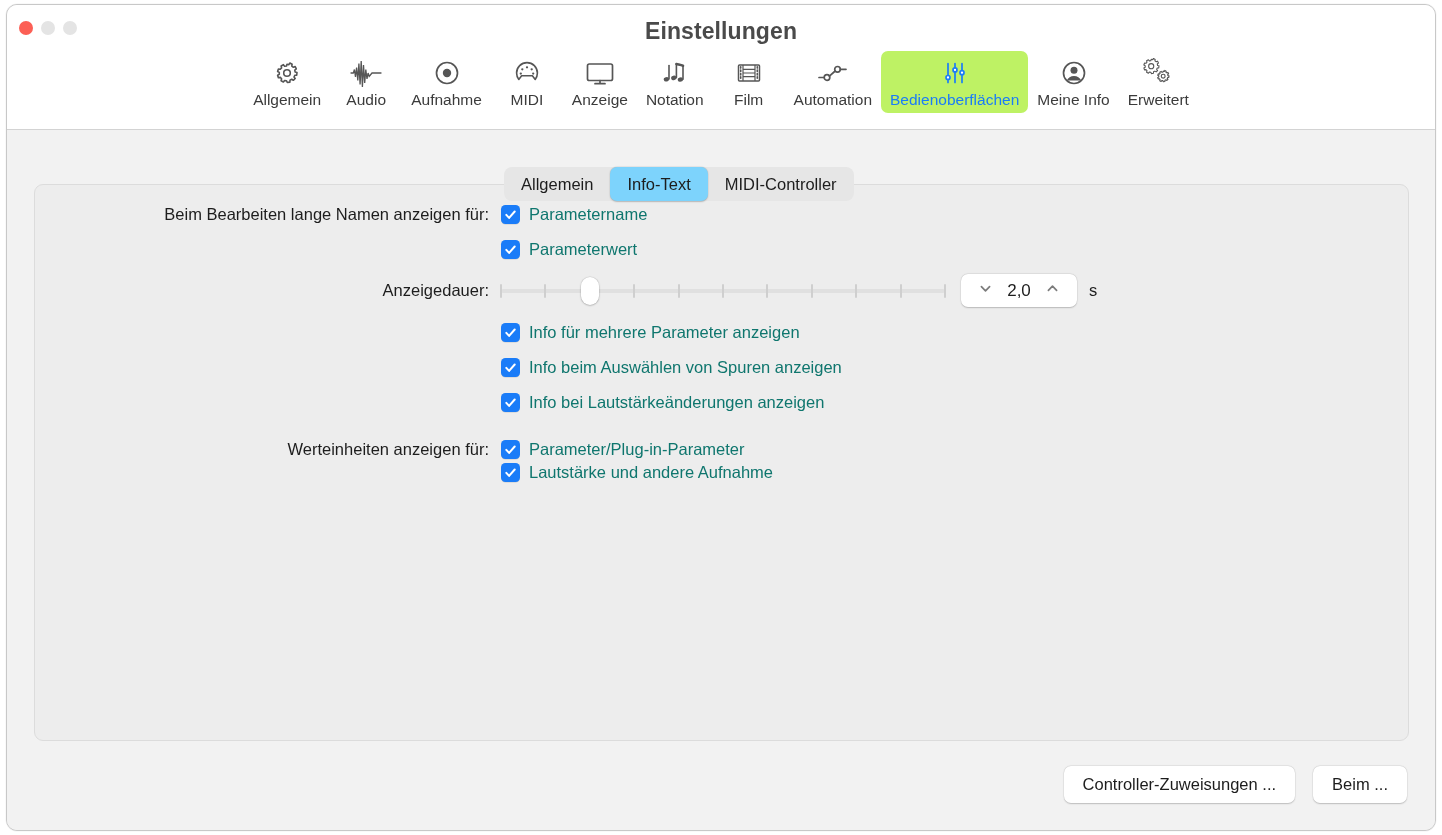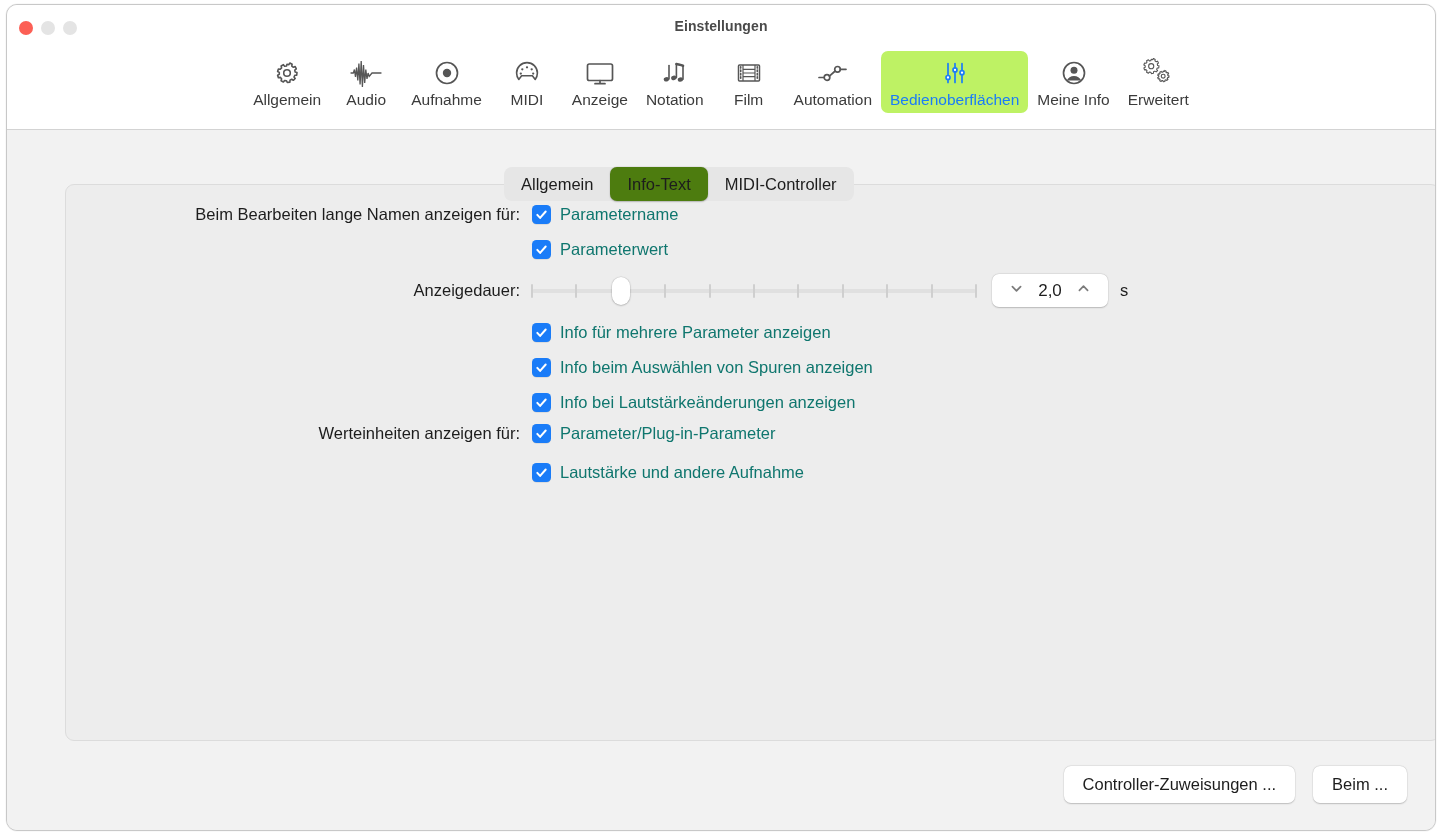--- a/index.html
+++ b/index.html
@@ -53,21 +53,21 @@
   }
   .tl-close  { background: #fc5f55; }
   .tl-min    { background: #e4e4e4; }
   .tl-zoom   { background: #e4e4e4; }
 
   .window-title {
     position: absolute;
     left: 0; right: 0;
     top: 13px;
     text-align: center;
-    font-size: 14px;
+    font-size: 23px;
     font-weight: bold;
     color: #4a4a4a;
     letter-spacing: 0.1px;
   }
 
   
   .toolbar {
     position: absolute;
     left: 0; right: 0;
     top: 46px;
@@ -132,36 +132,35 @@
     display: flex;
     align-items: center;
     justify-content: center;
     font-size: 16.5px;
     color: #1d1d1d;
     border-radius: 7px;
     white-space: nowrap;
     cursor: default;
   }
   .seg.active {
-    background: #4d7c0f;
+    background: #7dd3fc;
     box-shadow: 0 0.5px 1.5px rgba(0,0,0,0.22), 0 0 0 0.5px rgba(0,0,0,0.04);
   }
 
   
   .panel {
     position: absolute;
     left: 27px;
     top: 54px;
     width: 1375px;
     height: 557px;
     background: #ededed;
     border: 1px solid #dcdcdc;
     border-radius: 9px;
     box-sizing: border-box;
-    margin-left: 31px;
   }
 
   
   .form {
     position: absolute;
     left: 0; top: 0;
     width: 100%;
   }
   .row {
     display: flex;
@@ -560,21 +559,21 @@
               <span class="cb">
                 <svg width="13" height="13" viewBox="0 0 13 13" fill="none" stroke="#ffffff" stroke-width="2" stroke-linecap="round" stroke-linejoin="round">
                     <path d="M2.3 6.9l2.8 3 5.6-6.4"></path>
                   </svg>
               </span>
               <span class="cb-label">Info bei Lautstärkeänderungen anzeigen</span>
             </label>
           </div>
         </div>
 
-        <div class="row" style="top:231px;">
+        <div class="row" style="top:247px;">
           <div class="row-label">Werteinheiten anzeigen für:</div>
           <div class="ctrl-col">
             <label class="cb-wrap">
               <span class="cb">
                 <svg width="13" height="13" viewBox="0 0 13 13" fill="none" stroke="#ffffff" stroke-width="2" stroke-linecap="round" stroke-linejoin="round">
                     <path d="M2.3 6.9l2.8 3 5.6-6.4"></path>
                   </svg>
               </span>
               <span class="cb-label">Parameter/Plug-in-Parameter</span>
             </label>

